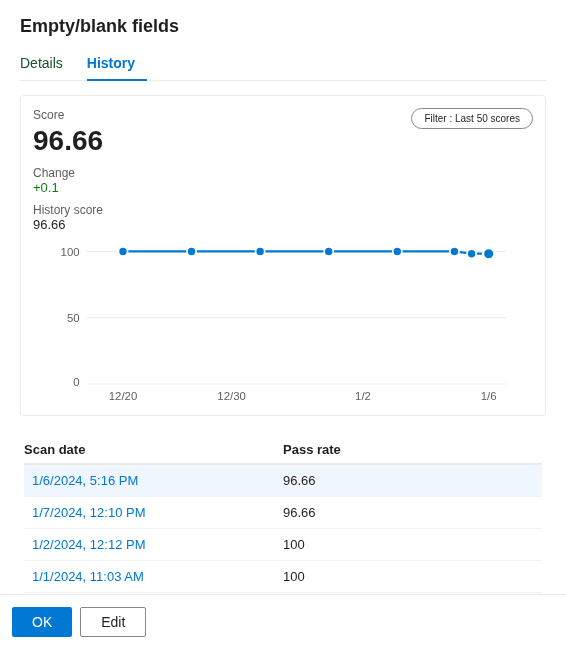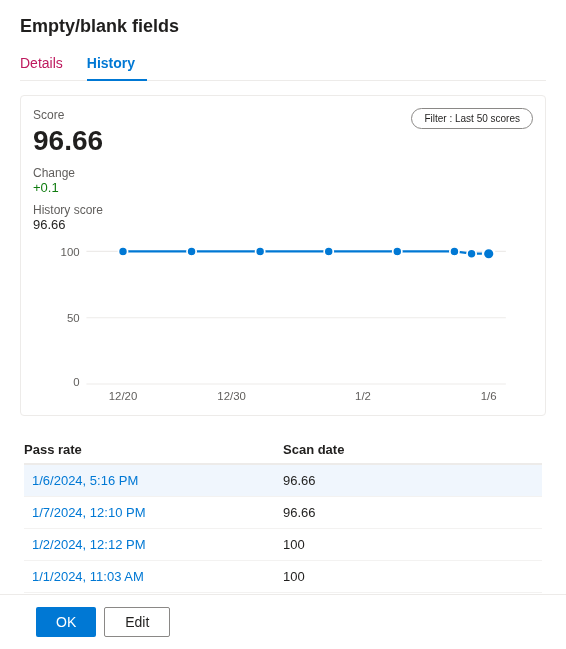--- a/index.html
+++ b/index.html
@@ -22,21 +22,21 @@
     .tabs {
       display: flex;
       border-bottom: 1px solid #edebe9;
       margin-bottom: 14px;
     }
     .tab {
       padding: 8px 12px 8px 0;
       margin-right: 12px;
       cursor: pointer;
       font-size: 14px;
-      color: #be185d;
+      color: #14532d;
       border-bottom: 2px solid transparent;
       margin-bottom: -1px;
     }
     .tab.active {
       color: #0078d4;
       font-weight: 600;
       border-bottom: 2px solid #0078d4;
     }
     .chart-card {
       border: 1px solid #edebe9;
@@ -135,21 +135,21 @@
       color: #201f1e;
     }
 
     .footer {
       position: fixed;
       bottom: 0;
       left: 0;
       width: 566px;
       border-top: 1px solid #edebe9;
       background: #fff;
-      padding: 12px 36px;
+      padding: 12px 12px;
       display: flex;
       gap: 8px;
     }
     .btn-ok {
       background: #0078d4;
       color: #fff;
       border: none;
       padding: 6px 20px;
       border-radius: 2px;
       font-size: 14px;
@@ -221,22 +221,22 @@
         <circle cx="300" cy="10" r="4" fill="#0078d4" stroke="#fff" stroke-width="1.5"></circle>
         <circle cx="350" cy="10" r="4" fill="#0078d4" stroke="#fff" stroke-width="1.5"></circle>
         <circle cx="365" cy="12" r="4" fill="#0078d4" stroke="#fff" stroke-width="1.5"></circle>
         <circle cx="380" cy="12" r="5" fill="#0078d4" stroke="#fff" stroke-width="2"></circle>
       </svg>
     </div>
   </div>
 
   <div class="table-section">
     <div class="table-header">
+      <span>Scan date</span>
       <span>Pass rate</span>
-      <span>Scan date</span>
     </div>
     <div id="table-rows-container">
         <div class="table-row" style="background-color: rgb(240, 246, 253);">
       <span class="scan-date">1/6/2024, 5:16 PM</span>
       <span class="pass-rate">96.66</span>
     </div>
         <div class="table-row">
       <span class="scan-date">1/7/2024, 12:10 PM</span>
       <span class="pass-rate">96.66</span>
     </div>

